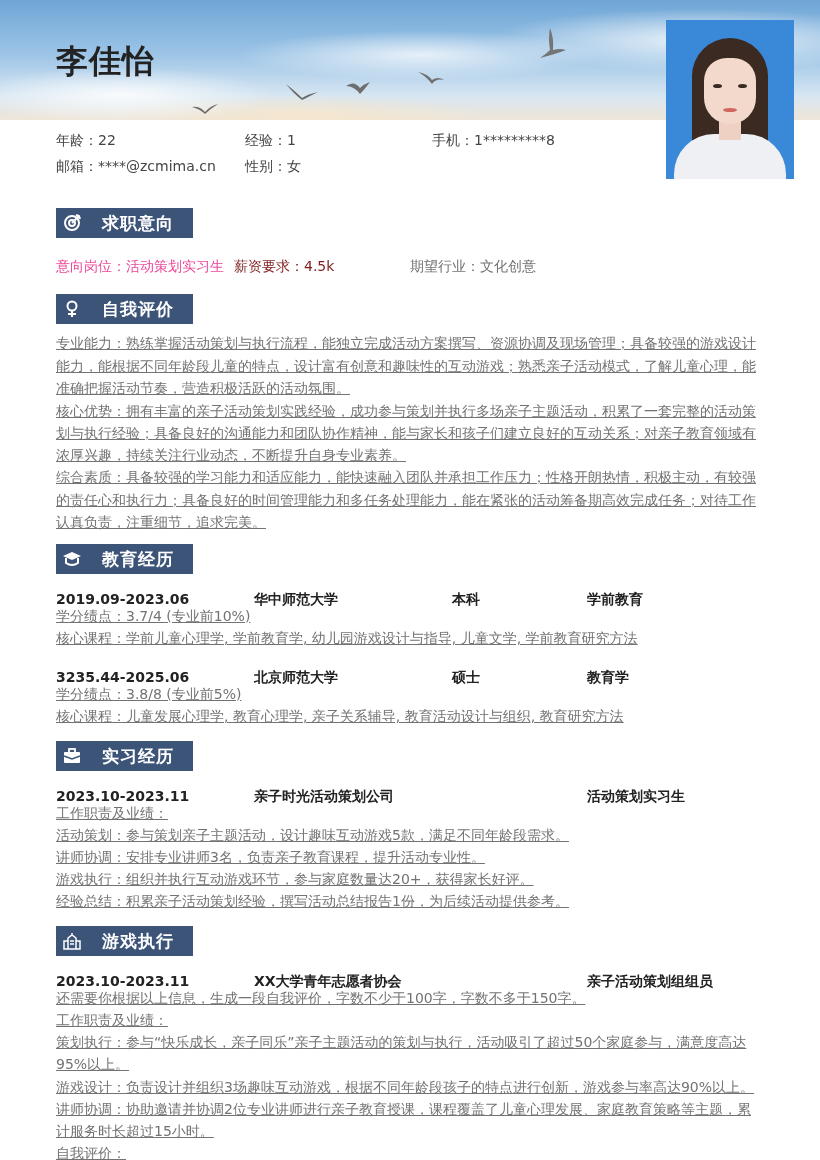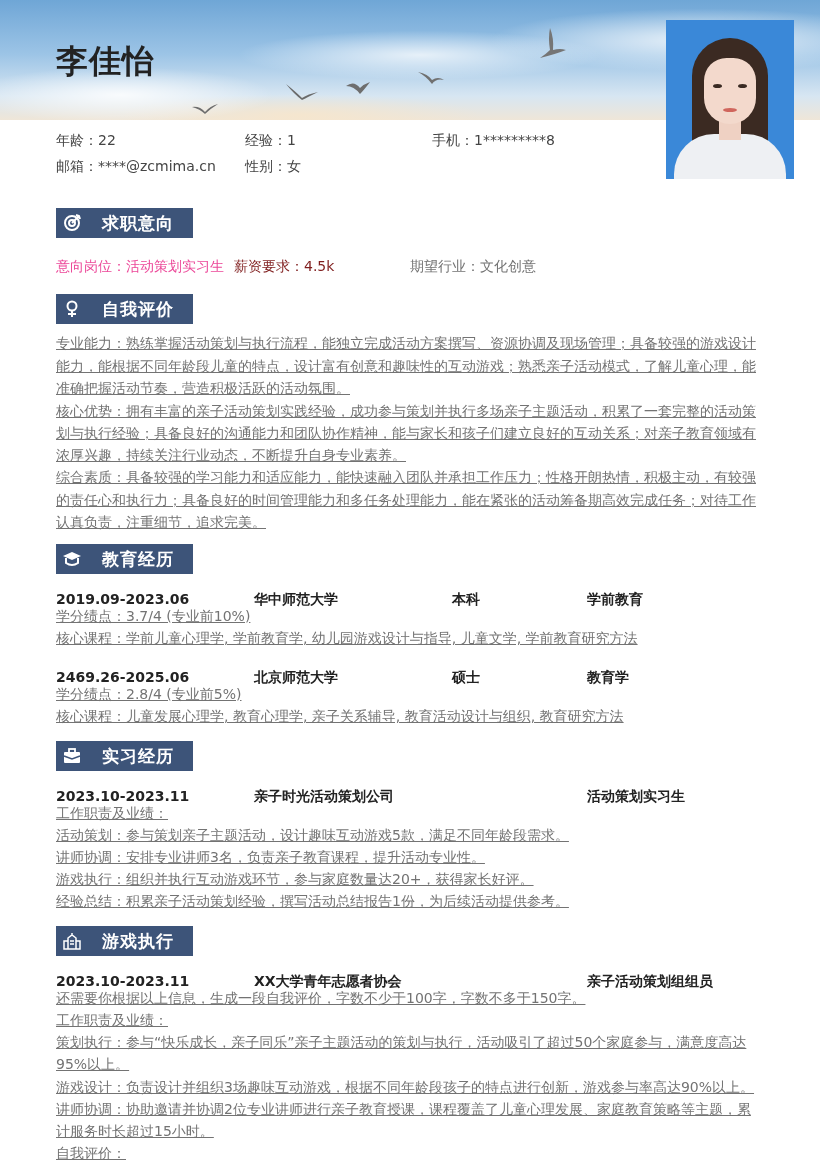--- a/index.html
+++ b/index.html
@@ -114,26 +114,26 @@
 </div>
 <div class="row" style="top:583px">
   <span style="left:0">2019.09-2023.06</span>
   <span style="left:198px">华中师范大学</span>
   <span style="left:396px">本科</span>
   <span style="left:531px">学前教育</span>
 </div>
 <div class="line" style="top:605px">学分绩点：3.7/4 (专业前10%)</div>
 <div class="line" style="top:627px">核心课程：学前儿童心理学, 学前教育学, 幼儿园游戏设计与指导, 儿童文学, 学前教育研究方法</div>
 <div class="row" style="top:661px">
-  <span style="left:0">2469.26-2025.06</span>
+  <span style="left:0">3235.44-2025.06</span>
   <span style="left:198px">北京师范大学</span>
   <span style="left:396px">硕士</span>
   <span style="left:531px">教育学</span>
 </div>
-<div class="line" style="top:683px">学分绩点：2.8/4 (专业前5%)</div>
+<div class="line" style="top:683px">学分绩点：3.8/8 (专业前5%)</div>
 <div class="line" style="top:705px">核心课程：儿童发展心理学, 教育心理学, 亲子关系辅导, 教育活动设计与组织, 教育研究方法</div>
 
 <div class="section-bar" style="top:741px">
   <span class="ico">
     <svg width="18" height="16" viewBox="0 0 18 16">
         <rect x="6" y="1" width="6" height="4" fill="none" stroke="#fff" stroke-width="1.8"></rect>
         <rect x="1" y="4" width="16" height="11" rx="1" fill="#fff"></rect>
         <path d="M1 8 L9 11 L17 8" stroke="#3d5479" stroke-width="1.5" fill="none"></path>
       </svg>
   </span>

